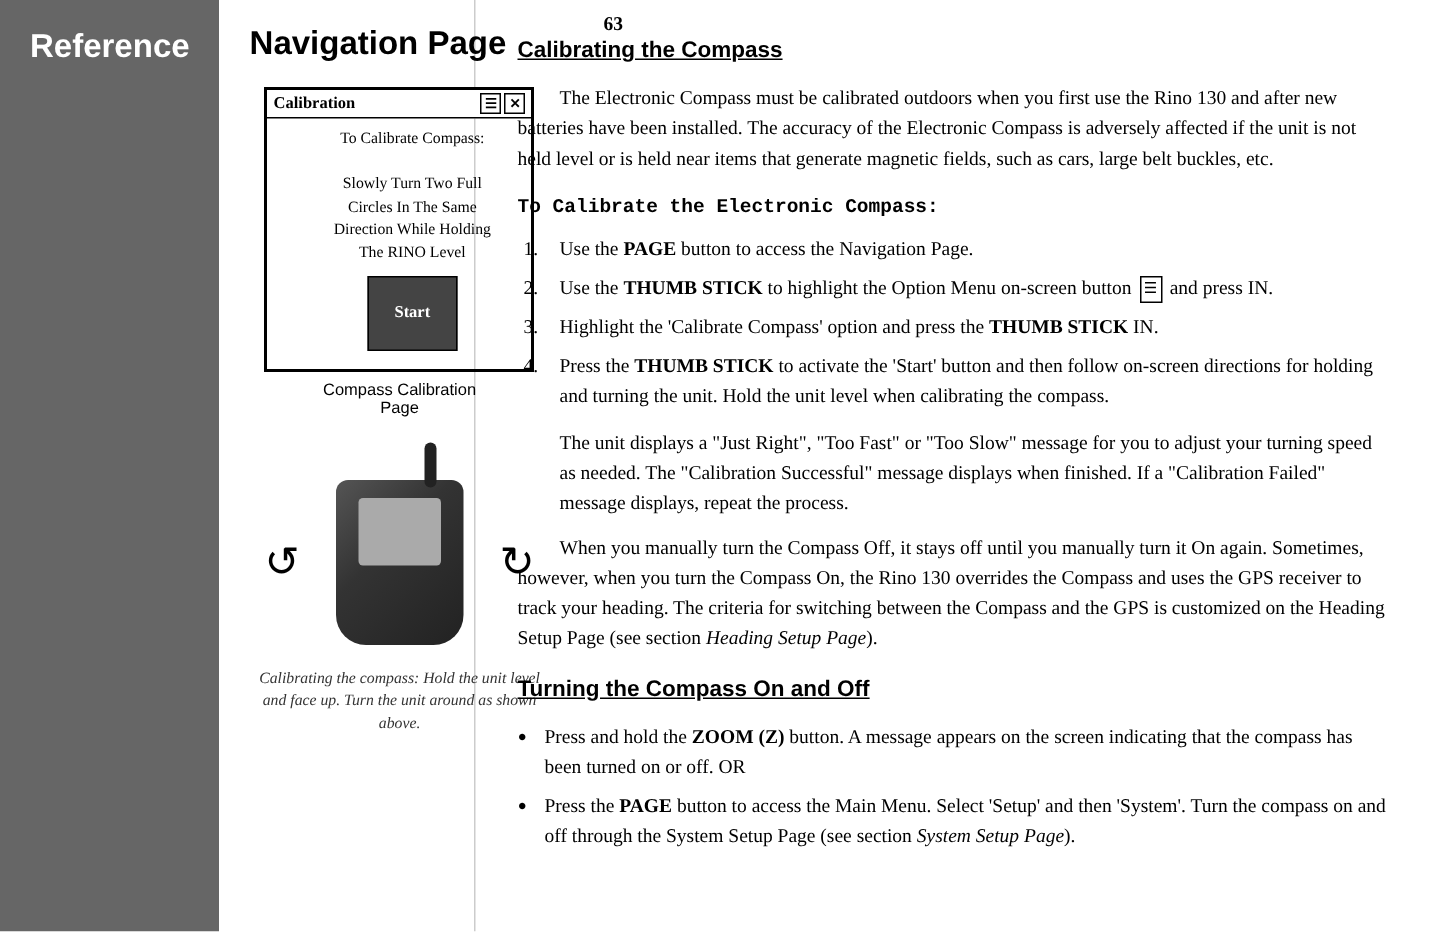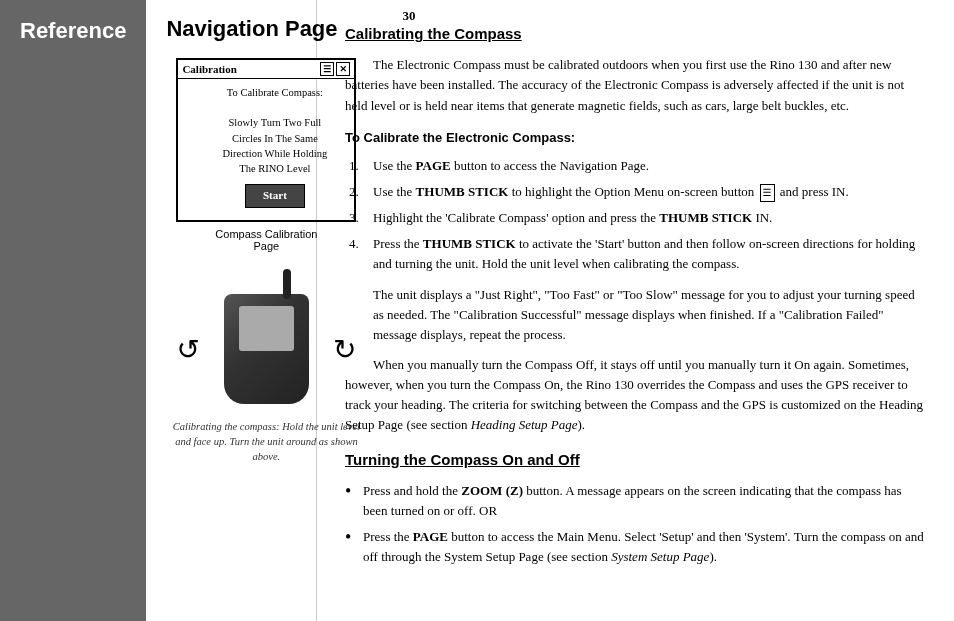--- a/index.html
+++ b/index.html
@@ -87,21 +87,21 @@
     }
     .calibration-start-btn {
       display: block;
       width: 60px;
       margin: 8px auto 6px auto;
       background: #444;
       color: #fff;
       font-size: 11px;
       font-weight: bold;
       text-align: center;
-      padding: 3px 0;
+      padding: 16px 0;
       border: 1px solid #000;
     }
 
     .calibration-caption {
       text-align: center;
       font-size: 11px;
       font-family: Arial, sans-serif;
       margin-bottom: 32px;
       color: #000;
     }
@@ -210,21 +210,21 @@
       margin-bottom: 12px;
       font-family: 'Times New Roman', Times, serif;
       font-size: 13px;
       line-height: 1.55;
       text-indent: 28px;
     }
 
     .sub-heading {
       font-weight: bold;
       margin-bottom: 8px;
-      font-family: Liberation Sans, sans-serif;
+      font-family: Liberation Mono, monospace;
       font-size: 13px;
     }
 
     .numbered-list {
       list-style: none;
       padding-left: 0;
       margin-bottom: 10px;
     }
     .numbered-list li {
       display: flex;
@@ -325,21 +325,21 @@
           <div class="device-screen"></div>
         </div>
 
         <div class="arrow-right">↻</div>
       </div>
       <div class="compass-caption">Calibrating the compass: Hold the unit level and face
 up.  Turn the unit around as shown above.</div>
     </div>
   </div>
 
-  <div class="sidebar-page-num">30</div>
+  <div class="sidebar-page-num">63</div>
 </div>
 
 <div class="main-content">
 
   <div class="section-heading">Calibrating the Compass</div>
 
   <div class="body-text">The Electronic Compass must be calibrated outdoors when you first use the Rino 130 and after new batteries have been installed. The accuracy of the Electronic Compass is adversely affected if the unit is not held level or is held near items that generate magnetic fields, such as cars, large belt buckles, etc.</div>
 
   <div class="sub-heading">To Calibrate the Electronic Compass:</div>
 

